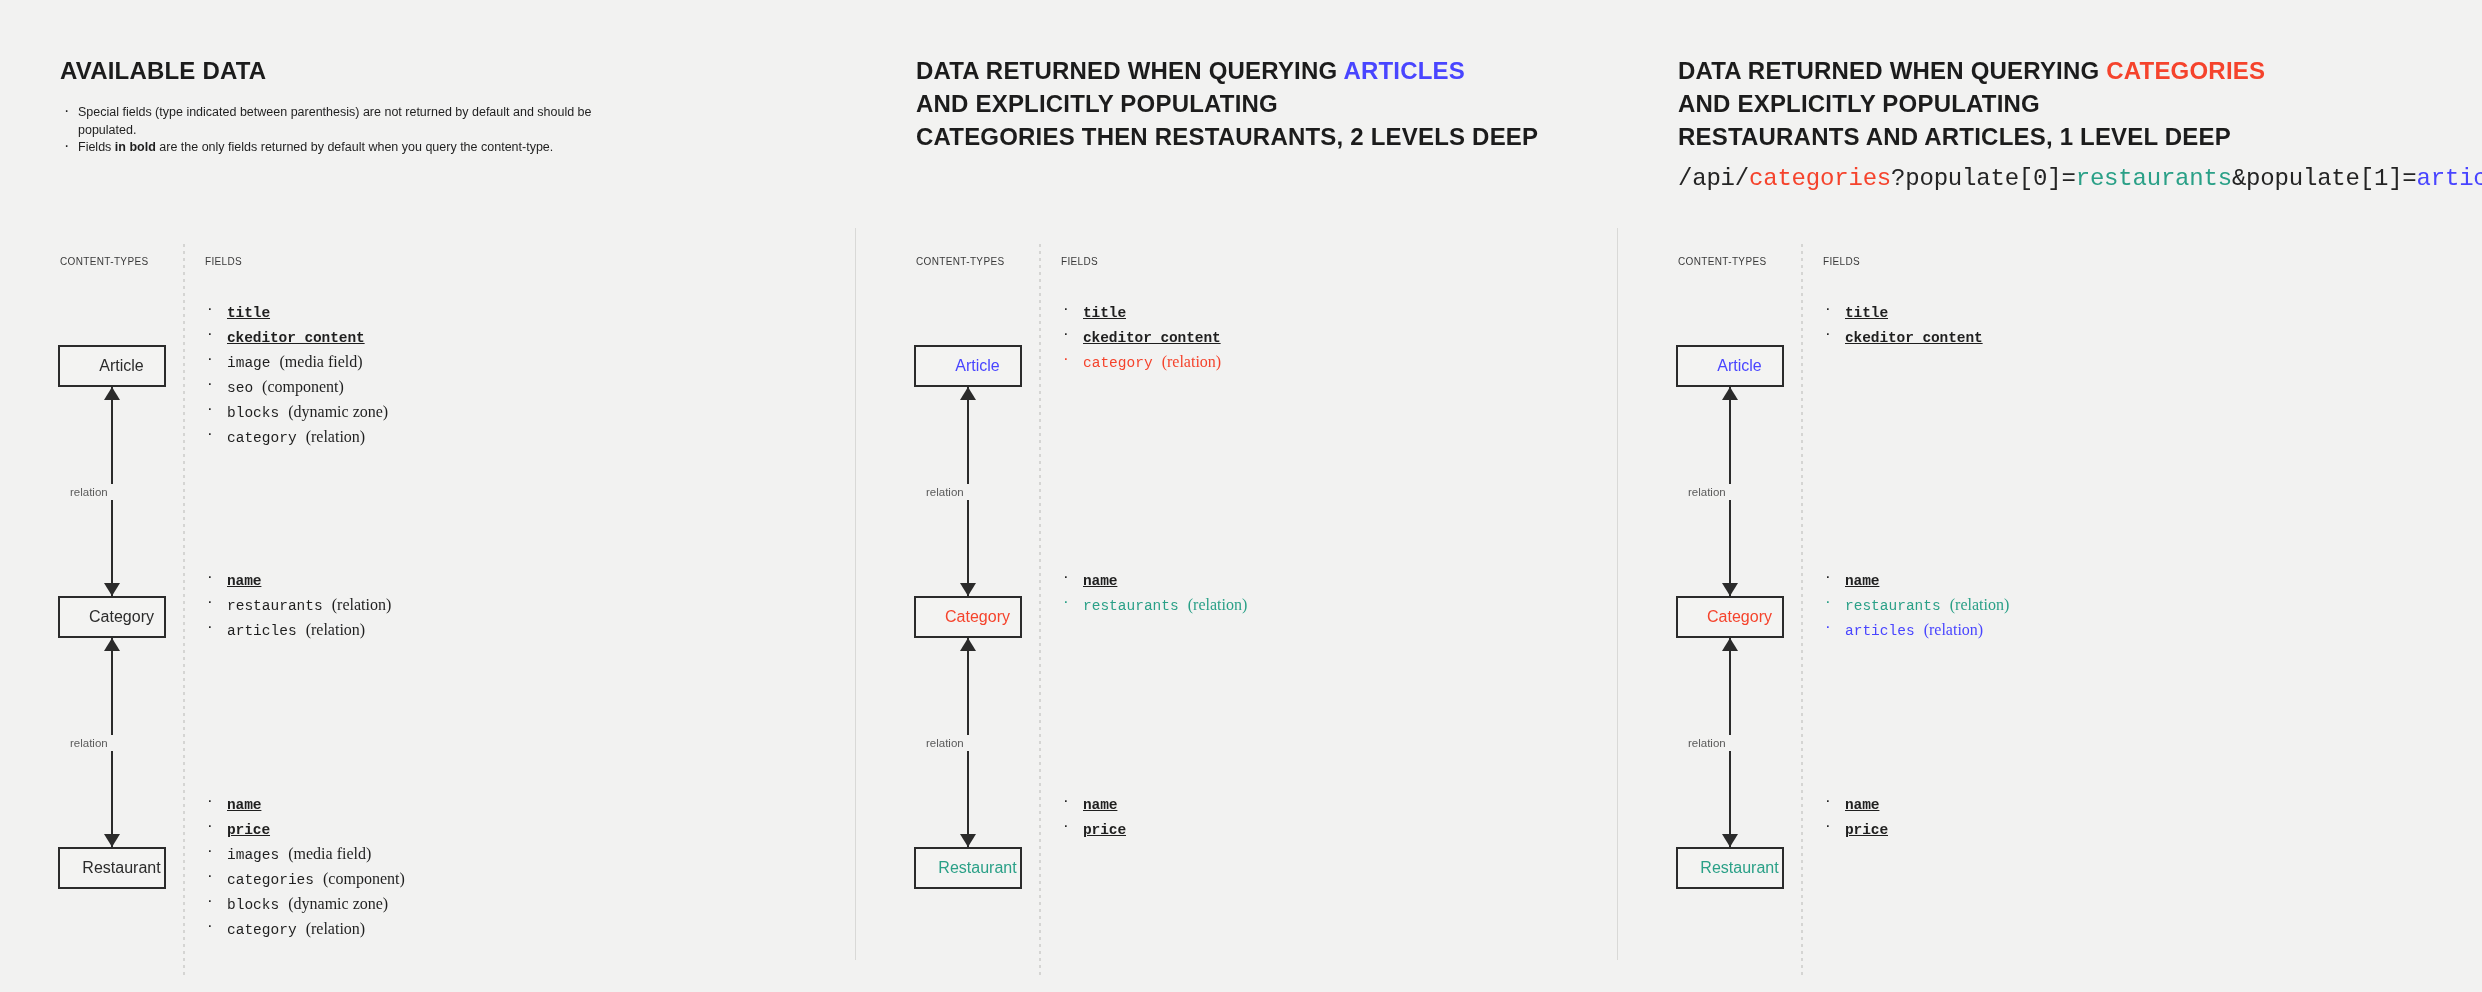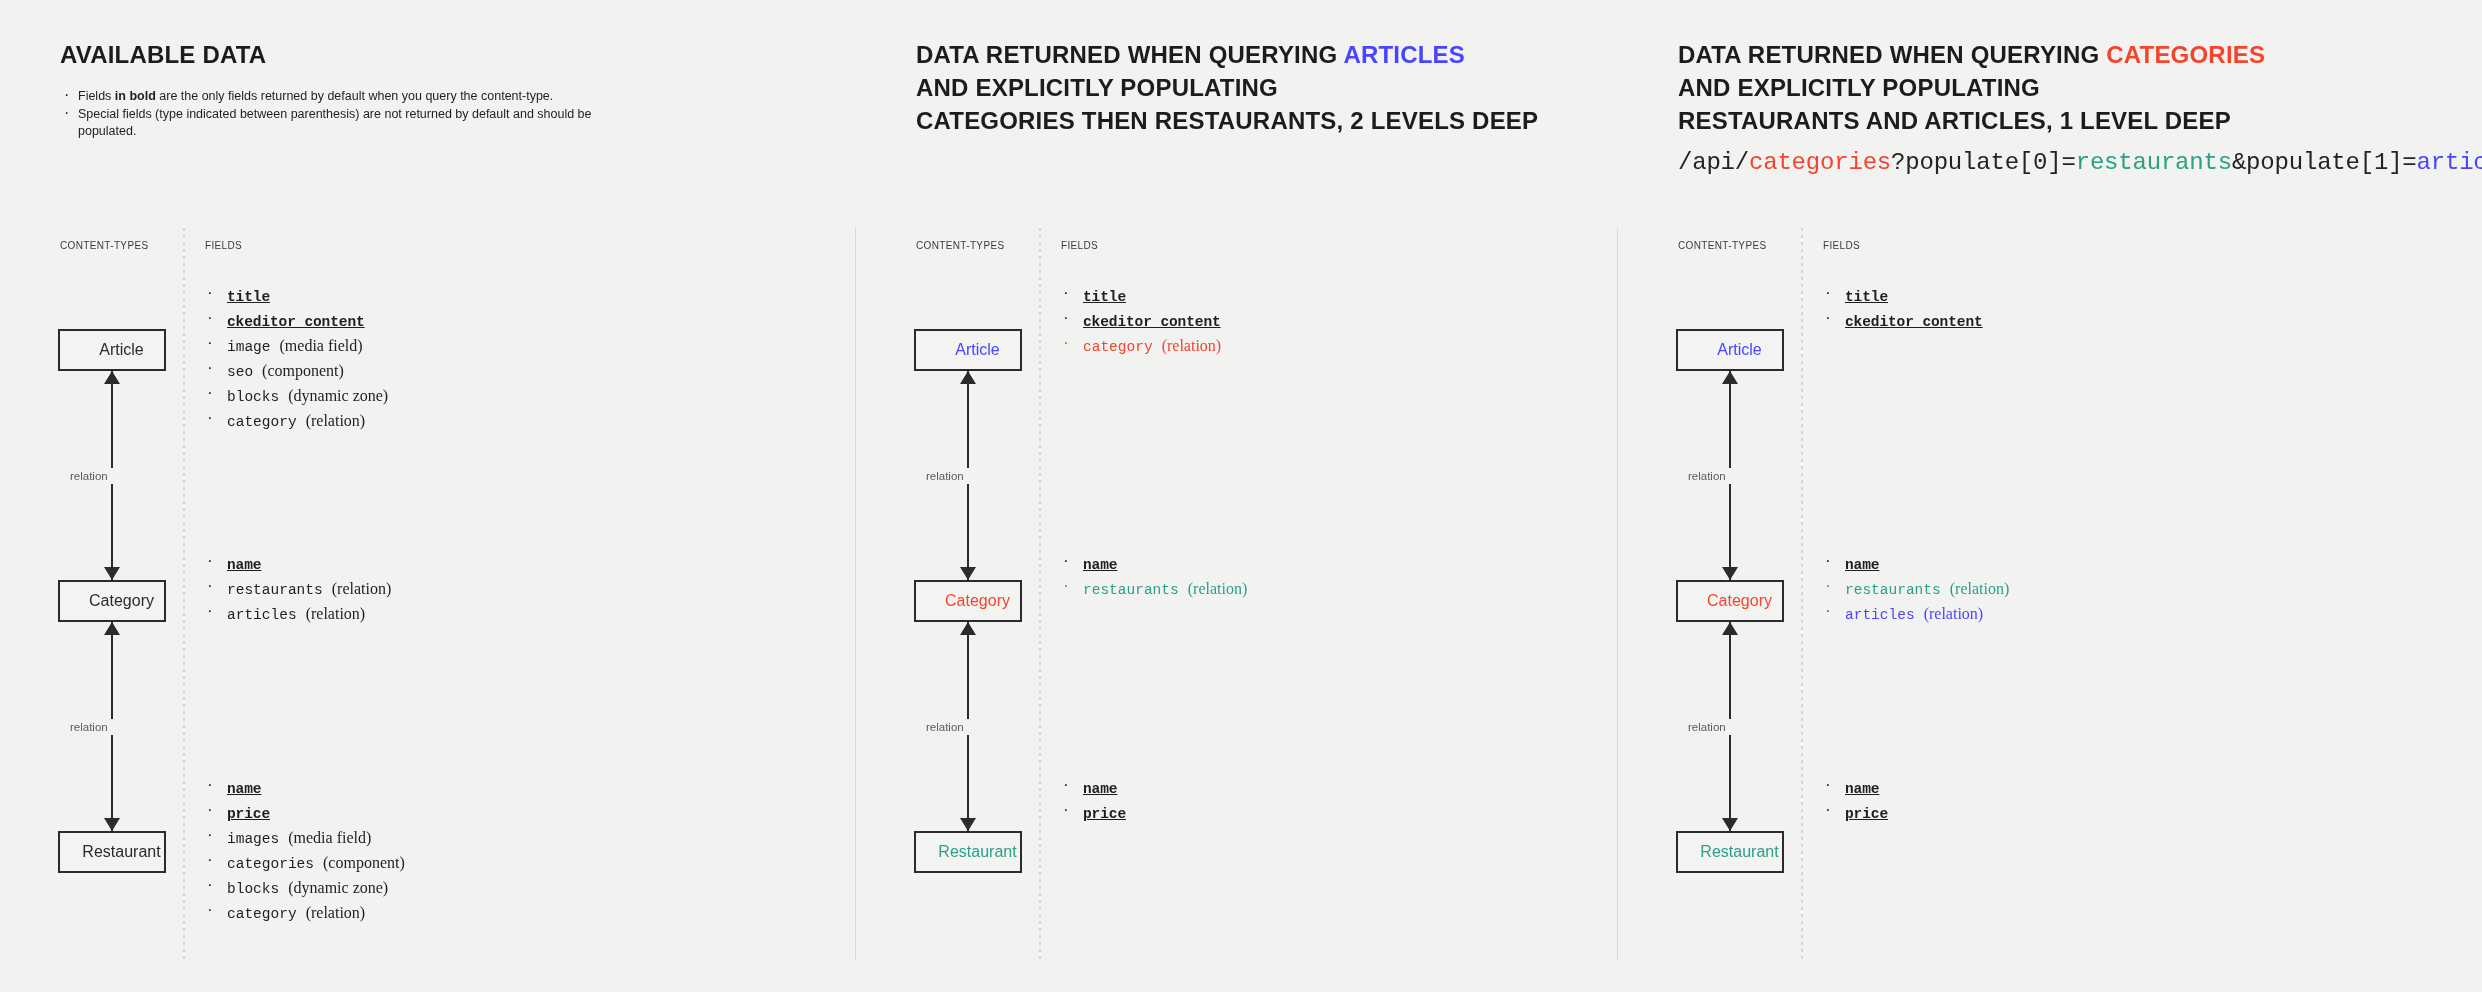--- a/index.html
+++ b/index.html
@@ -12,21 +12,21 @@
     height: 992px;
     position: relative;
     overflow: hidden;
     font-family: "Liberation Sans", sans-serif;
     color: #1f1f1f;
     -webkit-font-smoothing: antialiased;
   }
 
   .panel {
     position: absolute;
-    top: 0;
+    top: 16px;
     height: 900px;
   }
   #panel-0 { left: 0px;    width: 856px; }
   #panel-1 { left: 856px;  width: 762px; }
   #panel-2 { left: 1618px; width: 864px; }
 
   
   .panel-title {
     position: absolute;
     left: 60px;
@@ -238,22 +238,22 @@
   li.col-blue    { color: #4945ff; }
   li.col-red     { color: #f5432c; }
   li.col-teal    { color: #2aa087; }
 </style>
 </head>
 <body>
 
 <section class="panel" id="panel-0">
   <h1 class="panel-title" id="title-0">AVAILABLE DATA</h1>
   <ul class="notes" id="notes-0">
+      <li>Special fields (type indicated between parenthesis) are not returned by default and should be populated.</li>
       <li>Fields <b>in bold</b> are the only fields returned by default when you query the content-type.</li>
-      <li>Special fields (type indicated between parenthesis) are not returned by default and should be populated.</li>
     </ul>
 
   <div class="col-caption cap-ct">CONTENT-TYPES</div>
   <div class="col-caption cap-fl">FIELDS</div>
   <div class="divider-dotted"></div>
 
   <div class="entity-box box-article" id="box-0-0">Article</div>
   <div class="entity-box box-category" id="box-0-1">Category</div>
   <div class="entity-box box-restaurant" id="box-0-2">Restaurant</div>
 

